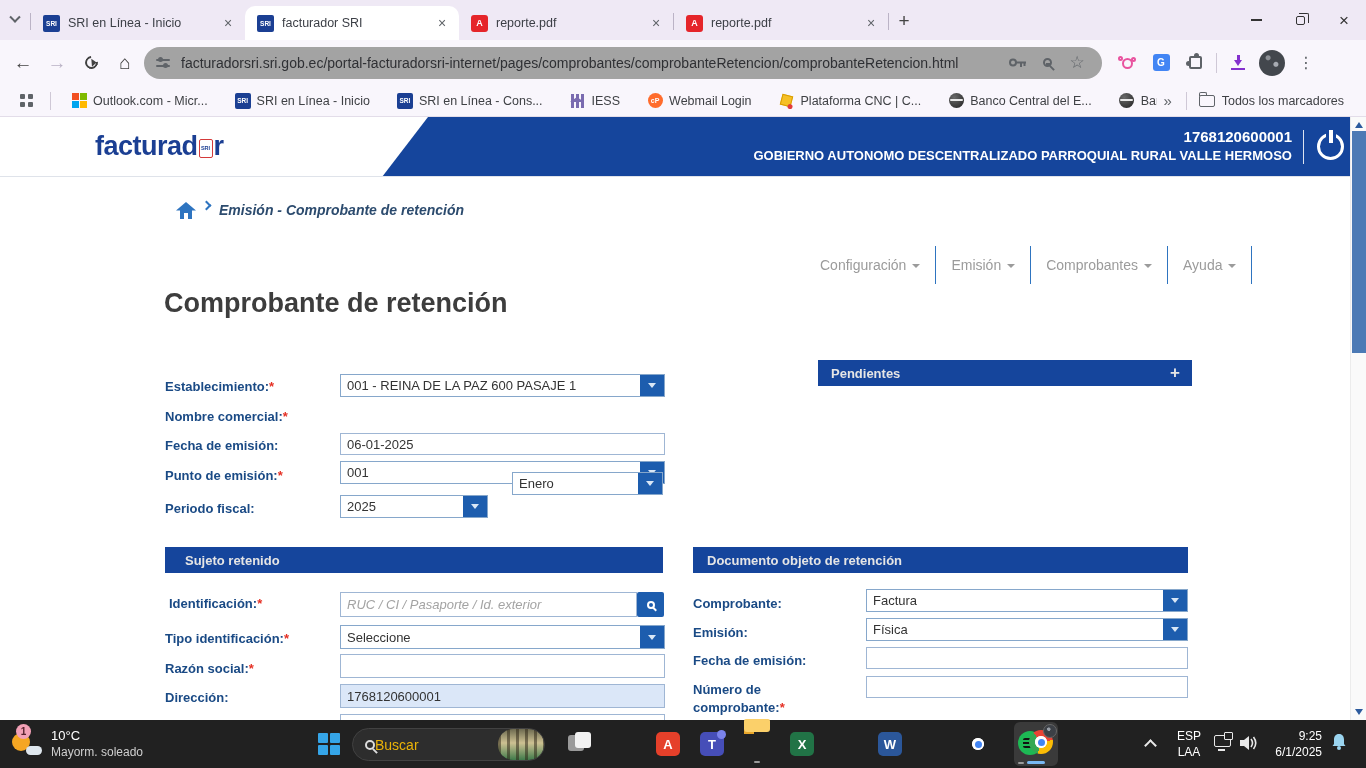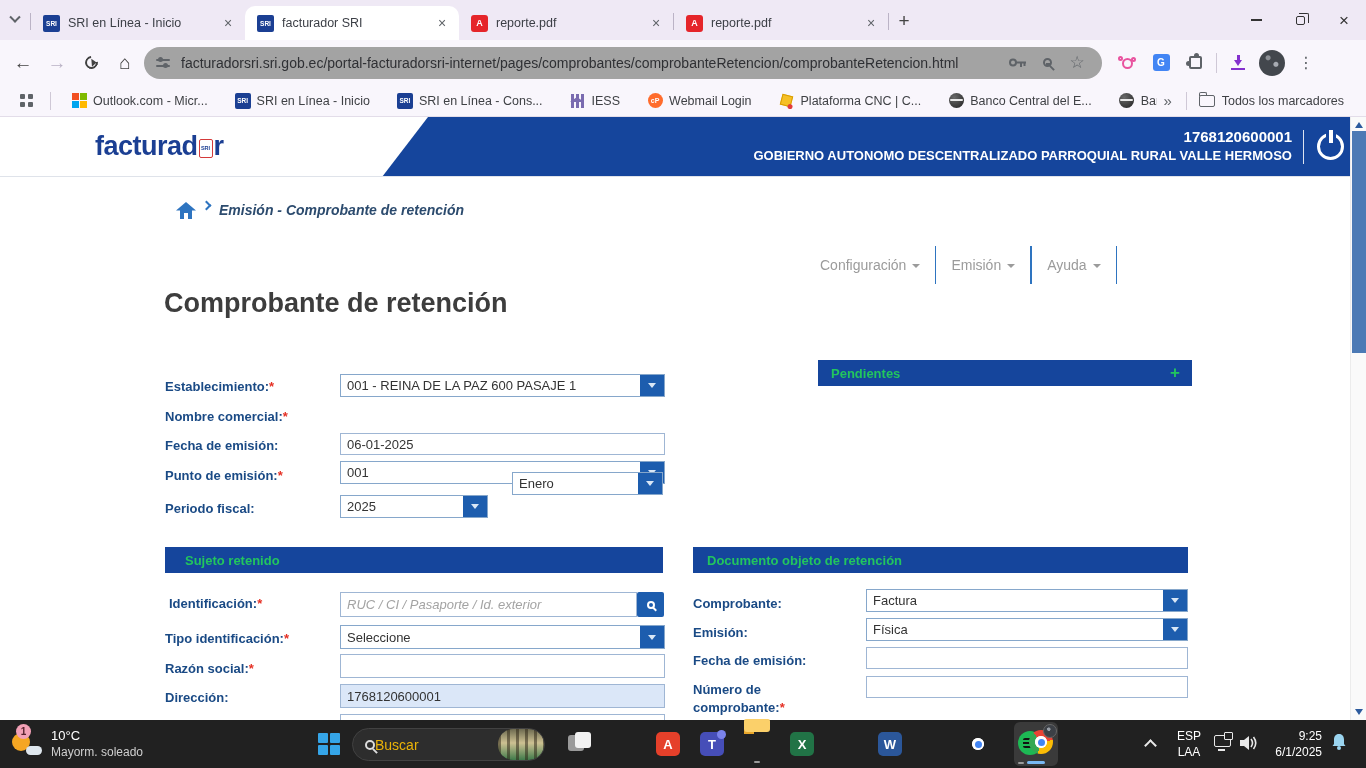--- a/index.html
+++ b/index.html
@@ -122,21 +122,21 @@
 
   .flabel { position:absolute; font-size:13px; font-weight:bold; color:#1a4a85; }
   .req { color:#e53024; }
   .inp { position:absolute; border:1px solid #9fb6d4; background:#fff; font-size:13px; color:#333; padding:0 6px; font-family:inherit; }
   .inp::placeholder { color:#a3a3a3; font-style:italic; }
   .inp.prefill { background:#dbe7f8; }
   .sel { position:absolute; border:1px solid #86a7cb; background:#fff; display:flex; align-items:center; }
   .sel .txt { padding-left:6px; font-size:13px; color:#333; flex:1; white-space:nowrap; overflow:hidden; }
   .sel .btn { width:24px; align-self:stretch; background:#1d5dae; display:flex; align-items:center; justify-content:center; flex:none; }
   .caret-w { width:0; height:0; border-left:4px solid transparent; border-right:4px solid transparent; border-top:5px solid #d9e7f6; }
-  .sechead { position:absolute; height:26px; background:#15459c; color:#22c55e; font-weight:bold; font-size:13px; display:flex; align-items:center; }
+  .sechead { position:absolute; height:26px; background:#15459c; color:#e5e5e5; font-weight:bold; font-size:13px; display:flex; align-items:center; }
   .searchbtn { position:absolute; background:#1d5dae; border-radius:2px; display:flex; align-items:center; justify-content:center; }
   .mag-w { width:8px; height:8px; border:2px solid #fff; border-radius:50%; position:relative; }
   .mag-w::after { content:""; position:absolute; right:-4px; bottom:-3px; width:5px; height:2px; background:#fff; transform:rotate(45deg); }
   .plus { font-size:17px; font-weight:bold; }
 
   
   .scrollbar { position:absolute; right:0; top:117px; width:16px; height:603px; background:#fafafa; border-left:1px solid #ececec; }
   .sb-up { position:absolute; top:5px; left:4px; width:0; height:0; border-left:4px solid transparent; border-right:4px solid transparent; border-bottom:6px solid #2c5b9e; }
   .sb-thumb { position:absolute; top:14px; left:1px; width:14px; height:222px; background:#4c7ab5; }
   .sb-down { position:absolute; bottom:5px; left:4px; width:0; height:0; border-left:4px solid transparent; border-right:4px solid transparent; border-top:6px solid #2c5b9e; }
@@ -394,20 +394,24 @@
   <div class="menu-item">
       <span>Configuración</span>
       <span class="menu-caret"></span>
     </div>
   <span class="menu-sep"></span>
   <div class="menu-item">
       <span>Emisión</span>
       <span class="menu-caret"></span>
     </div>
   <span class="menu-sep"></span>
+  <div class="menu-item">
+      <span>Comprobantes</span>
+      <span class="menu-caret"></span>
+    </div>
   <span class="menu-sep"></span>
   <div class="menu-item">
       <span>Ayuda</span>
       <span class="menu-caret"></span>
     </div>
   <span class="menu-sep"></span>
 </div>
 
 <h1 class="pagetitle">Comprobante de retención</h1>
 

